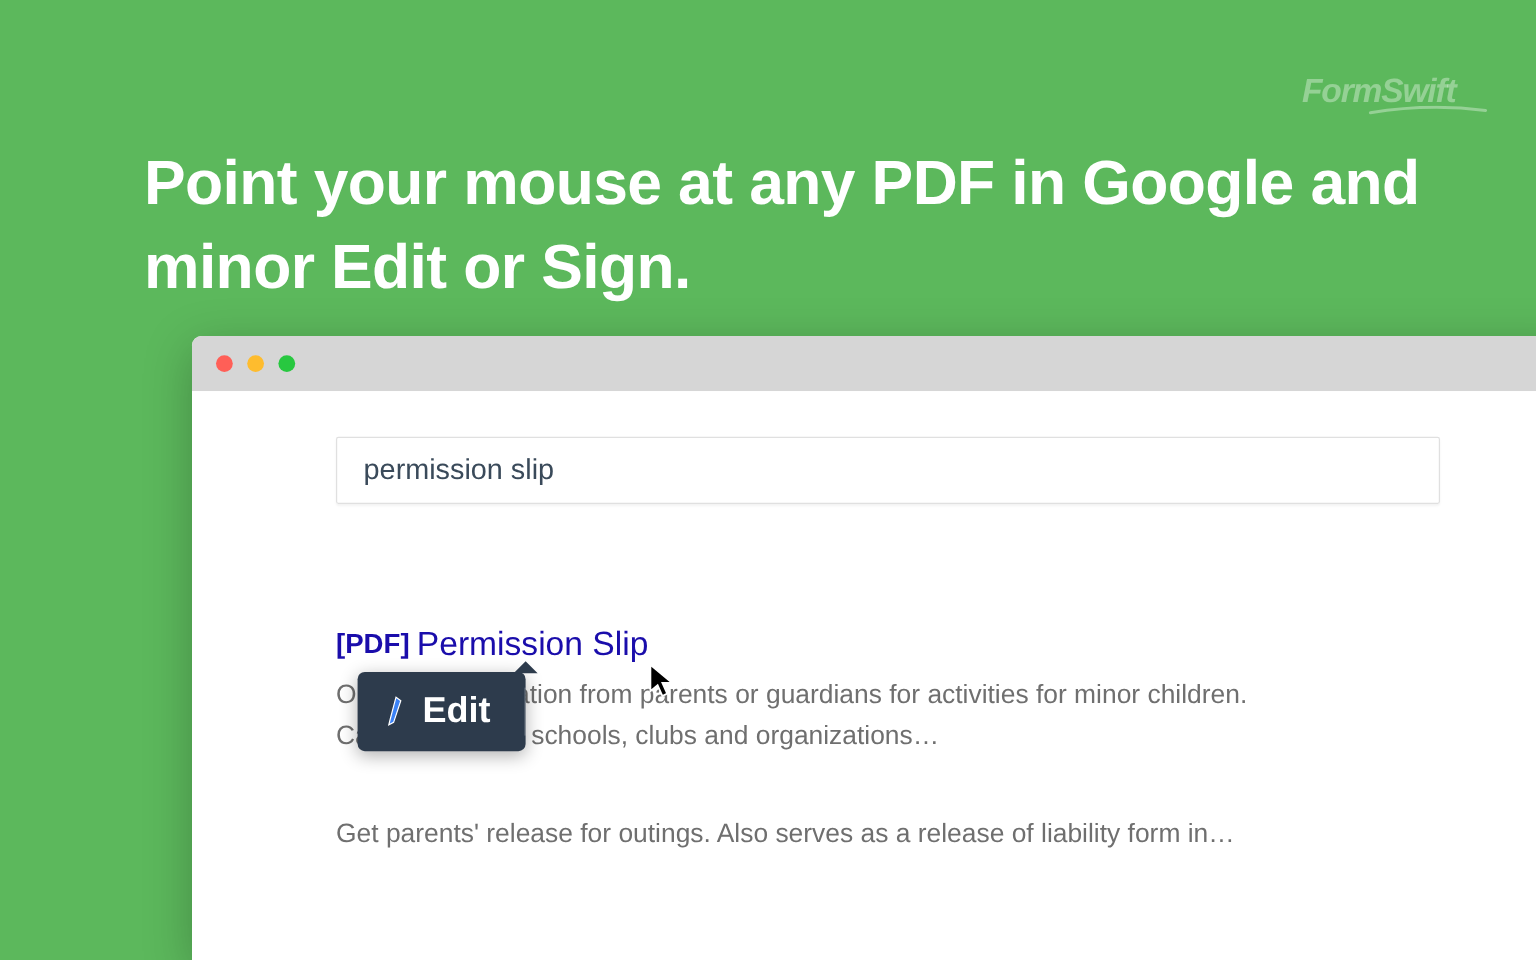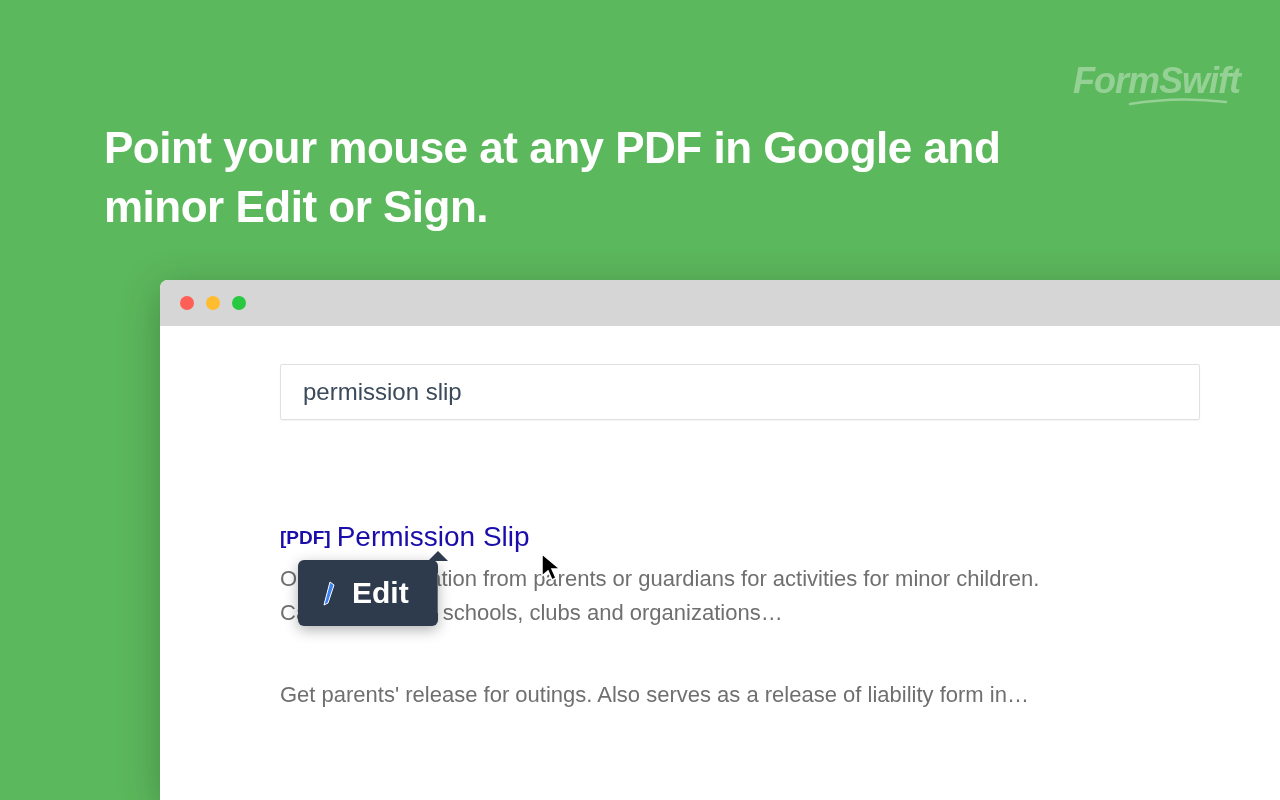--- a/index.html
+++ b/index.html
@@ -9,38 +9,38 @@
     background: #5cb85c;
     font-family: -apple-system, BlinkMacSystemFont, "Segoe UI", Helvetica, Arial, sans-serif;
     overflow: hidden;
     position: relative;
   }
   .logo {
     position: absolute;
     top: 60px;
     right: 40px;
     color: rgba(255,255,255,0.35);
-    font-size: 36px;
+    font-size: 28px;
     font-weight: 700;
     font-style: italic;
     letter-spacing: -1px;
   }
   .logo .swoosh {
     display: block;
     width: 100px;
     height: 8px;
     margin-left: 55px;
     margin-top: -4px;
   }
   .hero-text {
     position: absolute;
     top: 118px;
-    left: 104px;
+    left: 120px;
     color: #fff;
-    font-size: 44px;
+    font-size: 52px;
     font-weight: 600;
     line-height: 1.35;
     letter-spacing: -0.5px;
   }
   .browser {
     position: absolute;
     top: 280px;
     left: 120px;
     width: 1160px;
     height: 520px;
@@ -92,21 +92,21 @@
     position: relative;
   }
   .result-title {
     font-size: 28px;
     color: #1a0dab;
     font-weight: 400;
     line-height: 1.2;
     margin-bottom: 8px;
   }
   .pdf-tag {
-    font-size: 19px;
+    font-size: 23px;
     font-weight: 700;
     color: #1a0dab;
     vertical-align: 2px;
     margin-right: 6px;
   }
   .result-desc {
     font-size: 22px;
     color: #6f6f6f;
     line-height: 1.55;
     font-weight: 400;

